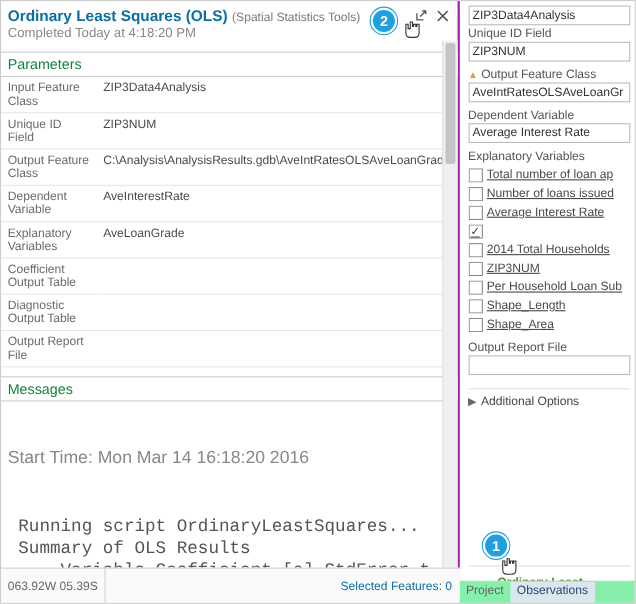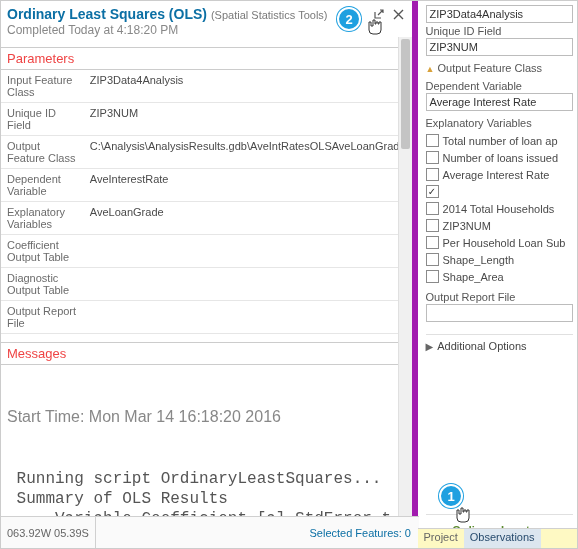--- a/index.html
+++ b/index.html
@@ -14,21 +14,21 @@
     overflow: hidden;
     position: relative;
     border: 1px solid #ccc;
   }
   .main {
     display: flex;
     height: 100%;
   }
   .left {
     width: 418px;
-    border-right: 6px solid #a21caf;
+    border-right: 2px solid #a21caf;
     display: flex;
     flex-direction: column;
     position: relative;
   }
   .right {
     width: 160px;
     padding: 4px 4px 0 8px;
     display: flex;
     flex-direction: column;
     font-size: 11px;
@@ -73,21 +73,21 @@
     color: #888;
     font-size: 12px;
     margin-top: 1px;
   }
   
   .section-head {
     border-top: 1px solid #ccc;
     border-bottom: 1px solid #ccc;
     padding: 3px 6px;
     font-size: 13px;
-    color: #ef4444;
+    color: #15803d;
     margin-top: 8px;
     background: #fff;
   }
   .params-table {
     width: 100%;
     border-collapse: collapse;
   }
   .params-table td {
     border-bottom: 1px solid #e6e6e6;
     padding: 4px 6px;
@@ -187,24 +187,25 @@
     overflow: hidden;
   }
   .checks {
     display: flex;
     flex-direction: column;
     gap: 4px;
     margin: 3px 0 6px 0;
   }
   .check-row {
     display: flex;
-    align-items: flex-end;
+    align-items: flex-start;
     gap: 4px;
     white-space: nowrap;
     overflow: hidden;
+    text-decoration: underline;
   }
   .checkbox {
     width: 13px;
     height: 13px;
     border: 1px solid #8a8a8a;
     display: inline-flex;
     align-items: center;
     justify-content: center;
     font-size: 10px;
     color: #333;
@@ -237,21 +238,21 @@
   }
   .bottom-tabs {
     position: absolute;
     bottom: 0;
     left: 0;
     right: 0;
     display: flex;
     border-top: 1px solid #d0d0d0;
     font-size: 11px;
     height: 20px;
-    background: #fef9c3;
+    background: #86efac;
   }
   .tab {
     padding: 2px 6px;
     color: #666;
   }
   .tab.active {
     background: #dce6ef;
     color: #274b6d;
   }
   
@@ -369,20 +370,21 @@
   <div class="right">
     <div class="field-input">ZIP3Data4Analysis</div>
 
     <div class="field-group">
       <div class="field-label">Unique ID Field</div>
       <div class="field-input">ZIP3NUM</div>
     </div>
 
     <div class="field-group">
       <div class="field-label warn">Output Feature Class</div>
+      <div class="field-input">AveIntRatesOLSAveLoanGr</div>
     </div>
 
     <div class="field-group">
       <div class="field-label">Dependent Variable</div>
       <div class="field-input">Average Interest Rate</div>
     </div>
 
     <div class="field-label">Explanatory Variables</div>
     <div class="checks">
       <div class="check-row">

